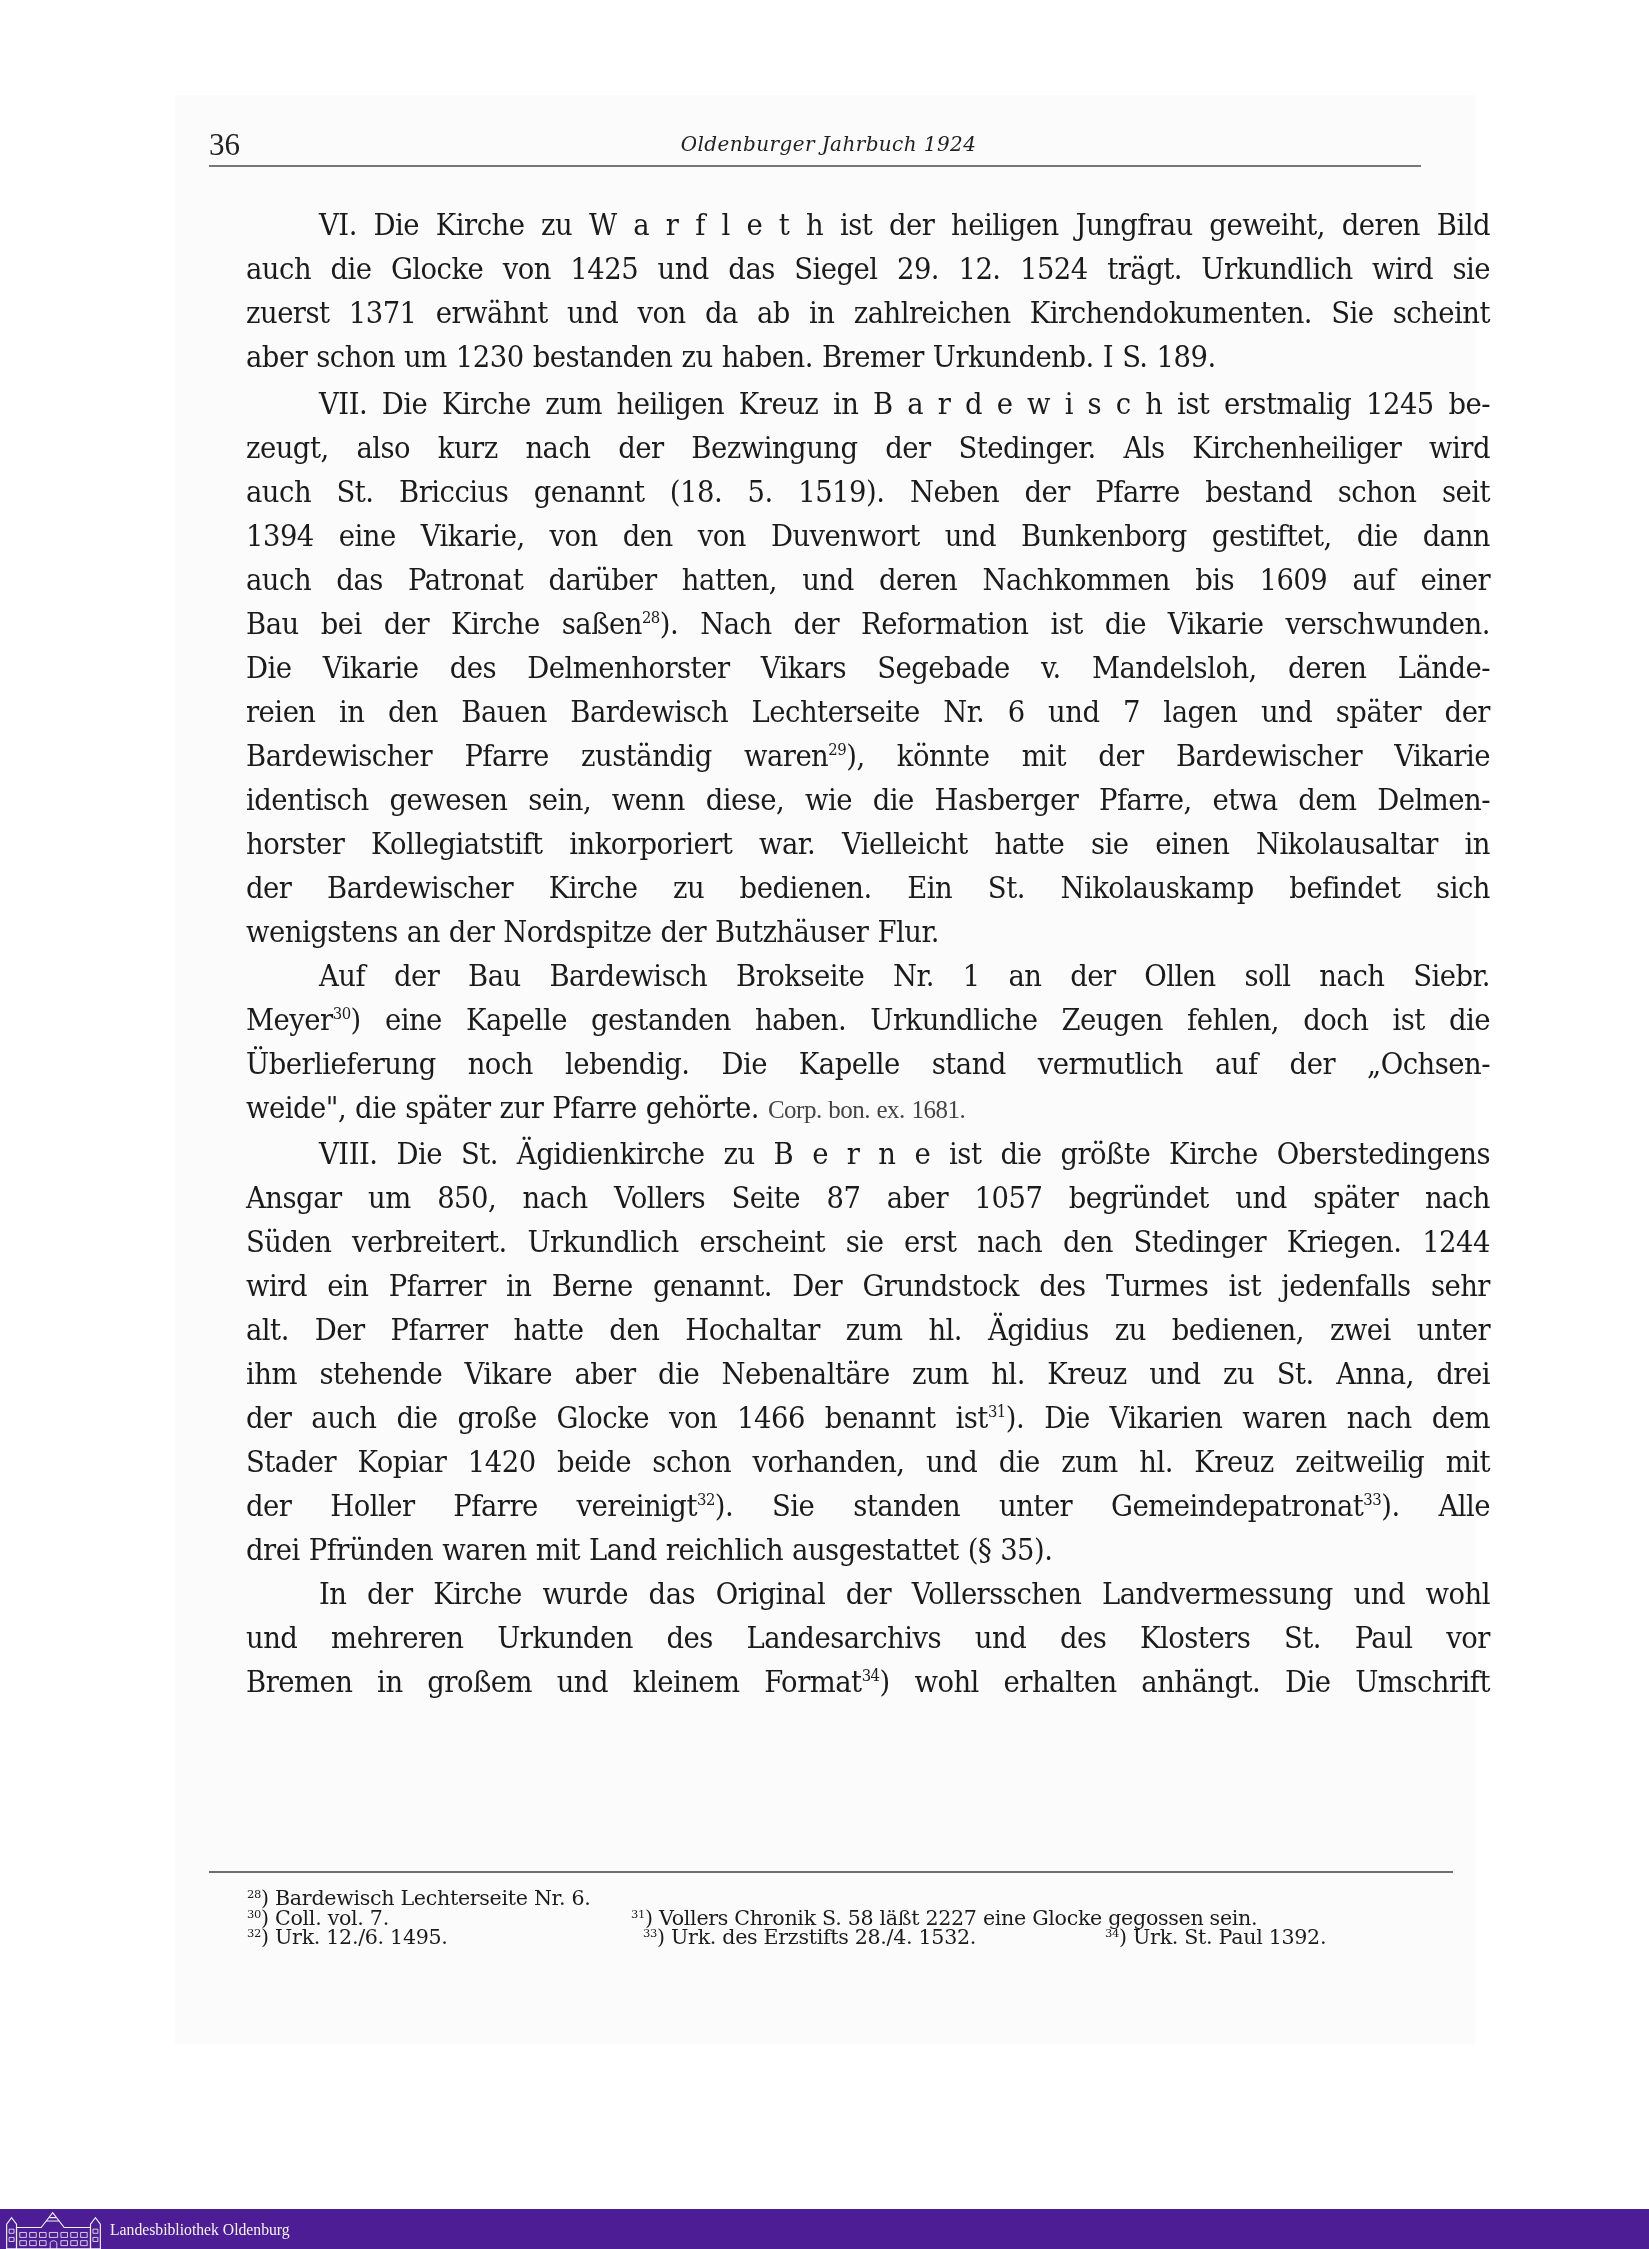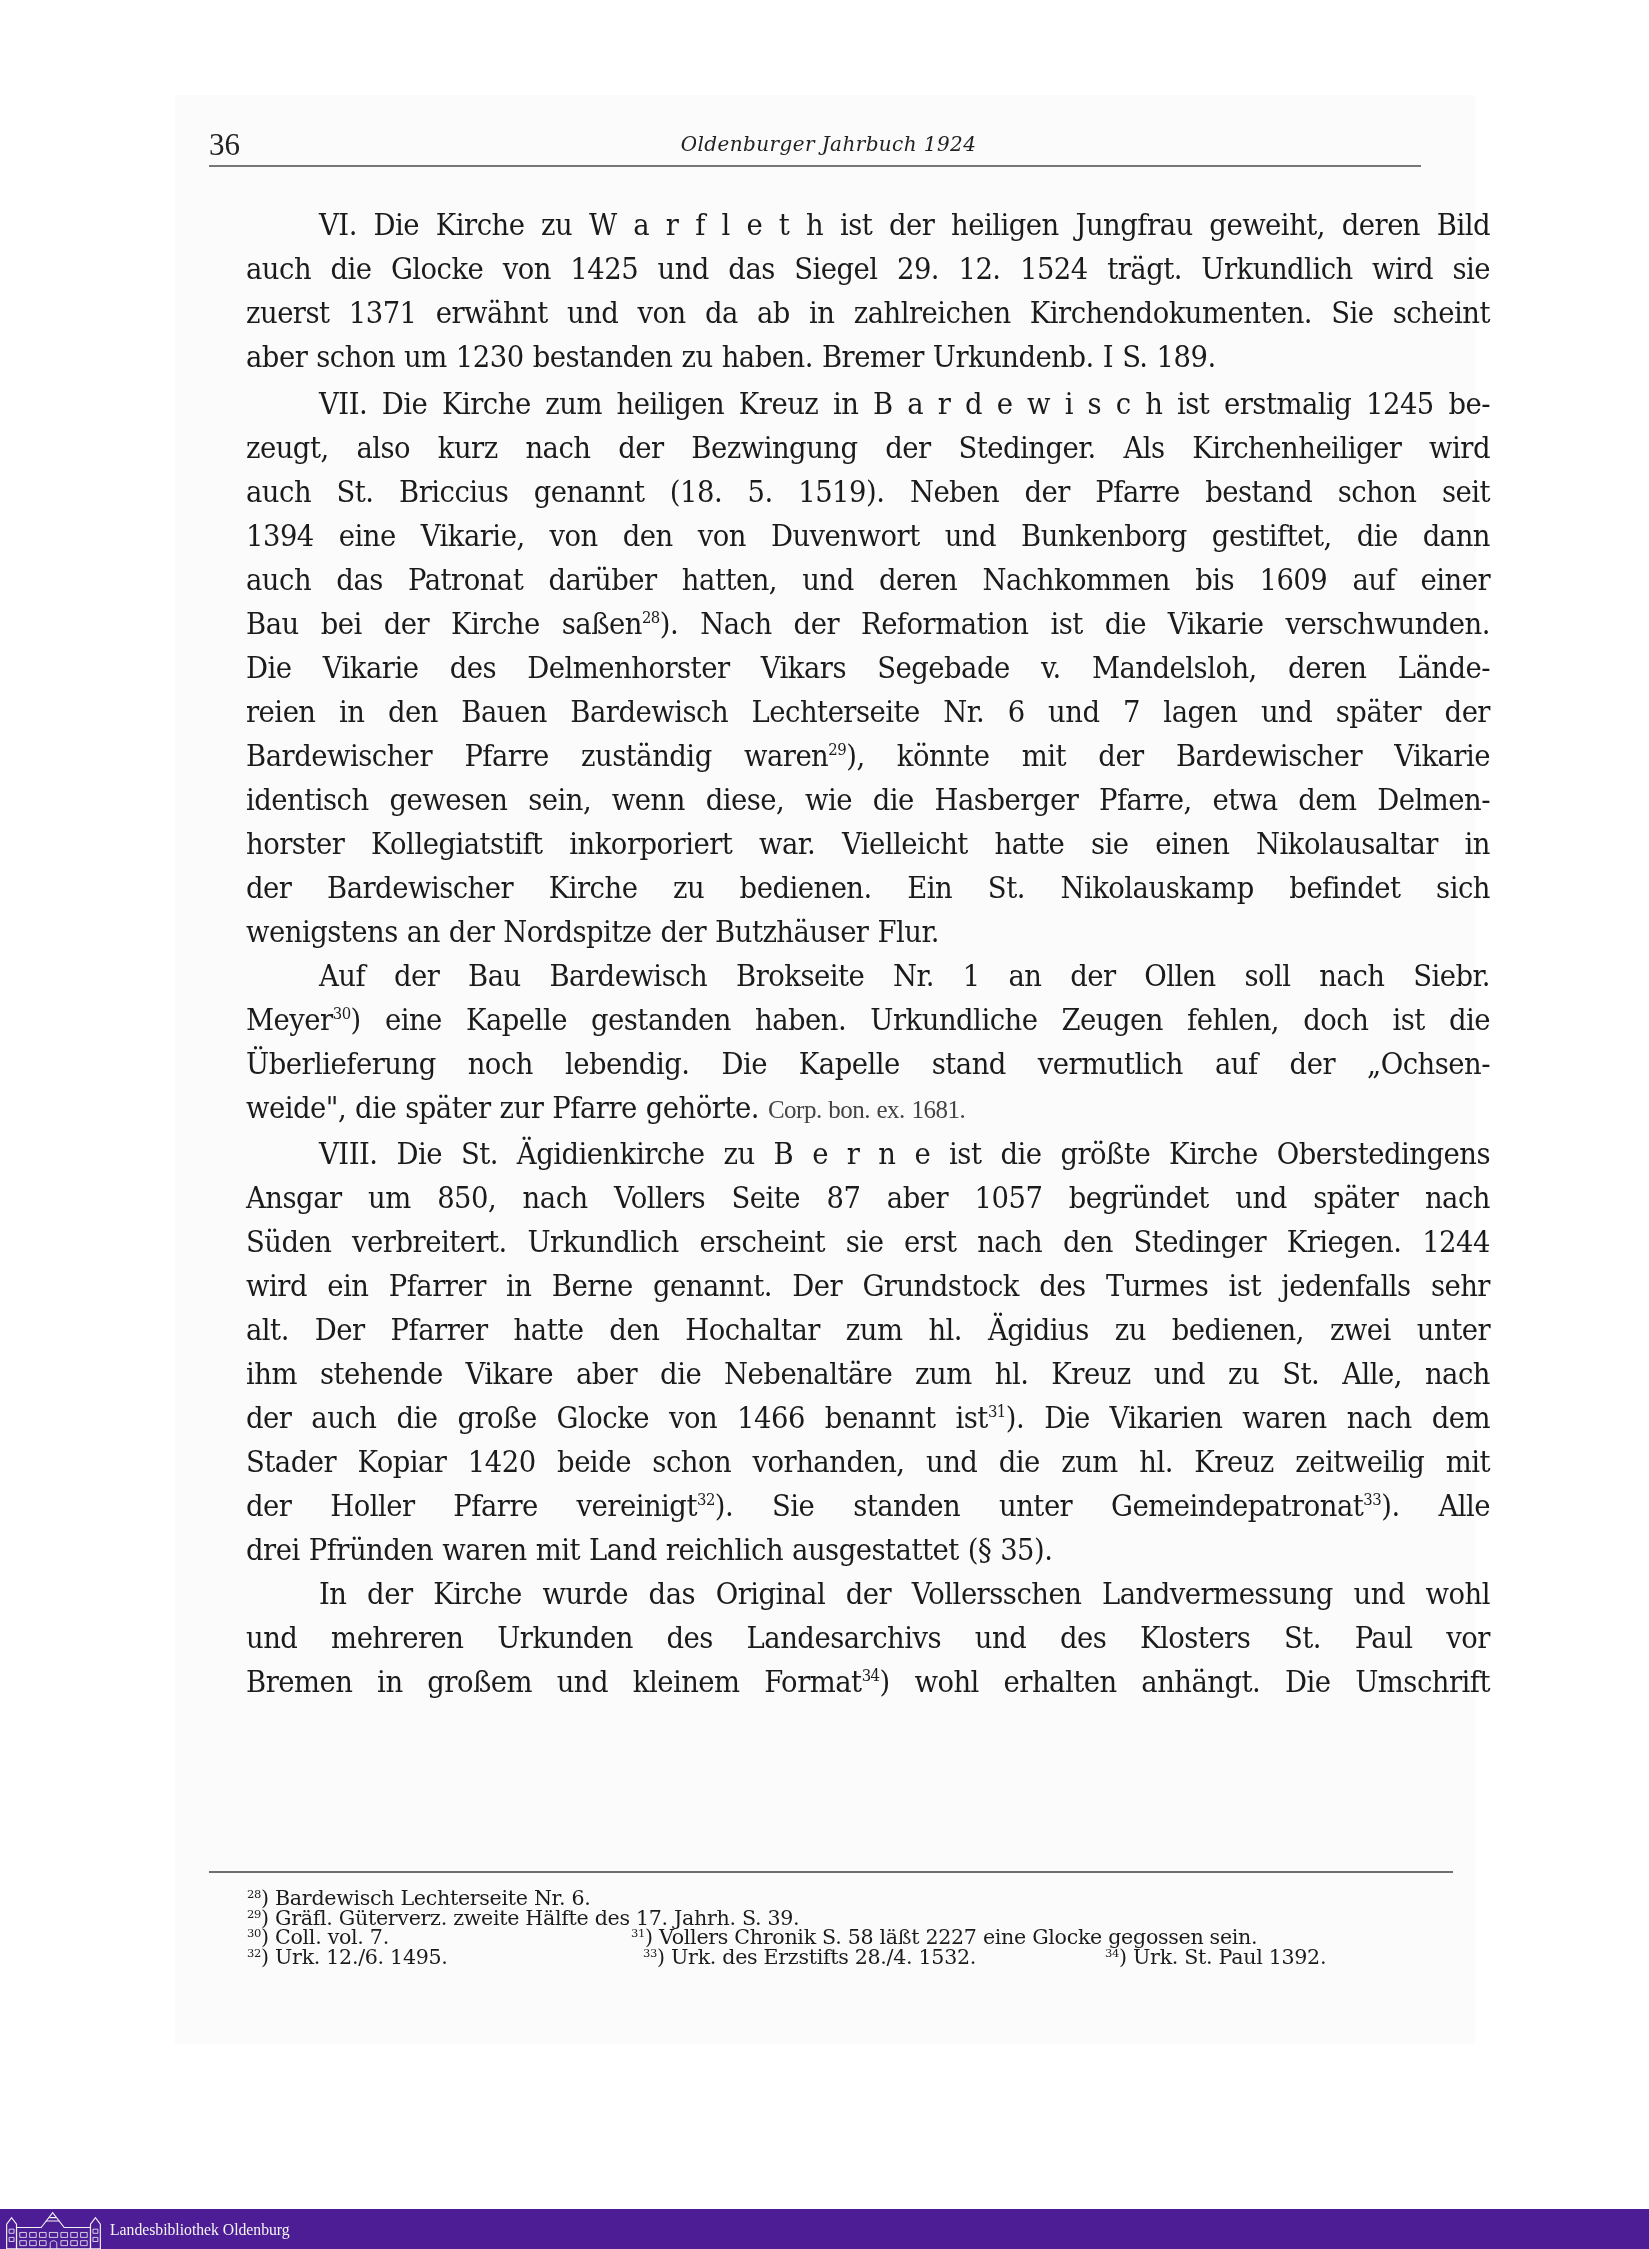--- a/index.html
+++ b/index.html
@@ -101,37 +101,34 @@
     <div class="line last"><span>wenigstens an der Nordspitze der Butzhäuser Flur.</span></div>
     <div class="line indent"><span>Auf der Bau Bardewisch Brokseite Nr. 1 an der Ollen soll nach Siebr.</span></div>
     <div class="line"><span>Meyer</span><sup>30</sup><span>) eine Kapelle gestanden haben.  Urkundliche Zeugen fehlen, doch ist die</span></div>
     <div class="line"><span>Überlieferung noch lebendig.  Die Kapelle stand vermutlich auf der „Ochsen-</span></div>
     <div class="line last"><span>weide", die später zur Pfarre gehörte.  </span><span class="antiqua">Corp. bon. ex. 1681.</span></div>
     <div class="line indent gap"><span>VIII. Die St. Ägidienkirche zu B e r n e ist die größte Kirche Oberstedingens</span></div>
     <div class="line"><span>Ansgar um 850, nach Vollers Seite 87 aber 1057 begründet und später nach</span></div>
     <div class="line"><span>Süden verbreitert. Urkundlich erscheint sie erst nach den Stedinger Kriegen. 1244</span></div>
     <div class="line"><span>wird ein Pfarrer in Berne genannt. Der Grundstock des Turmes ist jedenfalls sehr</span></div>
     <div class="line"><span>alt.  Der Pfarrer hatte den Hochaltar zum hl. Ägidius zu bedienen, zwei unter</span></div>
-    <div class="line"><span>ihm stehende Vikare aber die Nebenaltäre zum hl. Kreuz und zu St. Alle, nach</span></div>
+    <div class="line"><span>ihm stehende Vikare aber die Nebenaltäre zum hl. Kreuz und zu St. Anna, drei</span></div>
     <div class="line"><span>der auch die große Glocke von 1466 benannt ist</span><sup>31</sup><span>). Die Vikarien waren nach dem</span></div>
     <div class="line"><span>Stader Kopiar 1420 beide schon vorhanden, und die zum hl. Kreuz zeitweilig mit</span></div>
     <div class="line"><span>der Holler Pfarre vereinigt</span><sup>32</sup><span>).  Sie standen unter Gemeindepatronat</span><sup>33</sup><span>).  Alle</span></div>
     <div class="line last"><span>drei Pfründen waren mit Land reichlich ausgestattet (§ 35).</span></div>
     <div class="line indent"><span>In der Kirche wurde das Original der Vollersschen Landvermessung und wohl</span></div>
     <div class="line"><span>und mehreren Urkunden des Landesarchivs und des Klosters St. Paul vor</span></div>
     <div class="line"><span>Bremen in großem und kleinem Format</span><sup>34</sup><span>) wohl erhalten anhängt. Die Umschrift</span></div>
   </div>
 
 <div class="fn-rule"></div>
 <div class="footnotes" id="footnotes">
     <div class="fn-line" style="position: relative;">
       <span class="fn-cell" style="position: absolute; left: 0px;"><sup>28</sup><span>) </span><span>Bardewisch Lechterseite Nr. 6.</span></span>
-    </div>
-    <div class="fn-line" style="position: relative;">
-      <span class="fn-cell" style="position: absolute; left: 0px;"><sup>29</sup><span>) </span><span>Gräfl. Güterverz. zweite Hälfte des 17. Jahrh. S. 39.</span></span>
     </div>
     <div class="fn-line" style="position: relative;">
       <span class="fn-cell" style="position: absolute; left: 0px;"><sup>30</sup><span>) </span><span>Coll. vol. 7.</span></span>
       <span class="fn-cell" style="position: absolute; left: 384px;"><sup>31</sup><span>) </span><span>Vollers Chronik S. 58 läßt 2227 eine Glocke gegossen sein.</span></span>
     </div>
     <div class="fn-line" style="position: relative;">
       <span class="fn-cell" style="position: absolute; left: 0px;"><sup>32</sup><span>) </span><span>Urk. 12./6. 1495.</span></span>
       <span class="fn-cell" style="position: absolute; left: 396px;"><sup>33</sup><span>) </span><span>Urk. des Erzstifts 28./4. 1532.</span></span>
       <span class="fn-cell" style="position: absolute; left: 858px;"><sup>34</sup><span>) </span><span>Urk. St. Paul 1392.</span></span>
     </div>

